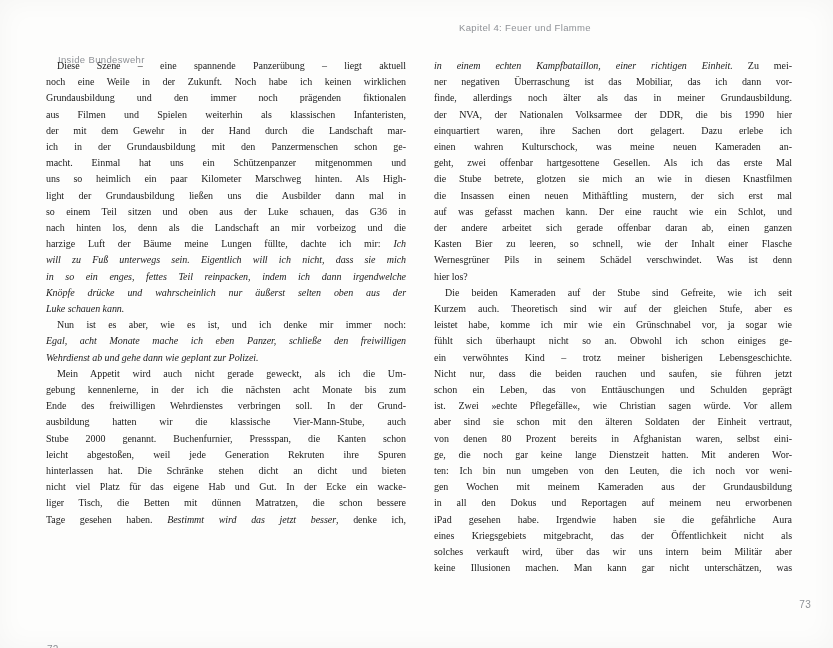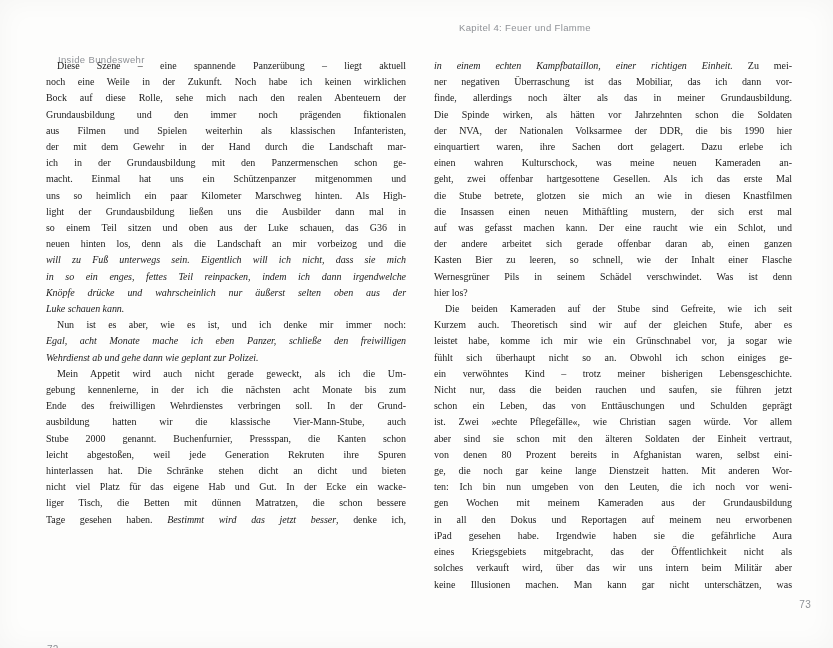--- a/index.html
+++ b/index.html
@@ -51,30 +51,30 @@
 </head>
 <body>
 
 <div class="spread">
   <div class="running-head head-left">Inside Bundeswehr</div>
   <div class="running-head head-right">Kapitel 4: Feuer und Flamme</div>
 
   <div class="textblock textblock-left">
       <div class="line indent">Diese Szene – eine spannende Panzerübung – liegt aktuell</div>
       <div class="line">noch eine Weile in der Zukunft. Noch habe ich keinen wirklichen</div>
-      <div class="line">Bock auf diese Rolle, sehe mich nach den realen Abenteuern der</div>
       <div class="line">Grundausbildung und den immer noch prägenden fiktionalen</div>
       <div class="line">aus Filmen und Spielen weiterhin als klassischen Infanteristen,</div>
       <div class="line">der mit dem Gewehr in der Hand durch die Landschaft mar-</div>
       <div class="line">ich in der Grundausbildung mit den Panzermenschen schon ge-</div>
       <div class="line">macht. Einmal hat uns ein Schützenpanzer mitgenommen und</div>
       <div class="line">uns so heimlich ein paar Kilometer Marschweg hinten. Als High-</div>
       <div class="line">light der Grundausbildung ließen uns die Ausbilder dann mal in</div>
       <div class="line">so einem Teil sitzen und oben aus der Luke schauen, das G36 in</div>
-      <div class="line">neuen hinten los, denn als die Landschaft an mir vorbeizog und die</div>
+      <div class="line">nach hinten los, denn als die Landschaft an mir vorbeizog und die</div>
+      <div class="line">harzige Luft der Bäume meine Lungen füllte, dachte ich mir: <i>Ich</i></div>
       <div class="line"><i>will zu Fuß unterwegs sein. Eigentlich will ich nicht, dass sie mich</i></div>
       <div class="line"><i>in so ein enges, fettes Teil reinpacken, indem ich dann irgendwelche</i></div>
       <div class="line"><i>Knöpfe drücke und wahrscheinlich nur äußerst selten oben aus der</i></div>
       <div class="line end"><i>Luke schauen kann.</i></div>
       <div class="line indent">Nun ist es aber, wie es ist, und ich denke mir immer noch:</div>
       <div class="line"><i>Egal, acht Monate mache ich eben Panzer, schließe den freiwilligen</i></div>
       <div class="line end"><i>Wehrdienst ab und gehe dann wie geplant zur Polizei.</i></div>
       <div class="line indent">Mein Appetit wird auch nicht gerade geweckt, als ich die Um-</div>
       <div class="line">gebung kennenlerne, in der ich die nächsten acht Monate bis zum</div>
       <div class="line">Ende des freiwilligen Wehrdienstes verbringen soll. In der Grund-</div>
@@ -84,21 +84,20 @@
       <div class="line">hinterlassen hat. Die Schränke stehen dicht an dicht und bieten</div>
       <div class="line">nicht viel Platz für das eigene Hab und Gut. In der Ecke ein wacke-</div>
       <div class="line">liger Tisch, die Betten mit dünnen Matratzen, die schon bessere</div>
       <div class="line">Tage gesehen haben. <i>Bestimmt wird das jetzt besser</i>, denke ich,</div>
     </div>
 
   <div class="textblock textblock-right">
       <div class="line"><i>in einem echten Kampfbataillon, einer richtigen Einheit.</i> Zu mei-</div>
       <div class="line">ner negativen Überraschung ist das Mobiliar, das ich dann vor-</div>
       <div class="line">finde, allerdings noch älter als das in meiner Grundausbildung.</div>
-      <div class="line">Die Spinde wirken, als hätten vor Jahrzehnten schon die Soldaten</div>
       <div class="line">der NVA, der Nationalen Volksarmee der DDR, die bis 1990 hier</div>
       <div class="line">einquartiert waren, ihre Sachen dort gelagert. Dazu erlebe ich</div>
       <div class="line">einen wahren Kulturschock, was meine neuen Kameraden an-</div>
       <div class="line">geht, zwei offenbar hartgesottene Gesellen. Als ich das erste Mal</div>
       <div class="line">die Stube betrete, glotzen sie mich an wie in diesen Knastfilmen</div>
       <div class="line">die Insassen einen neuen Mithäftling mustern, der sich erst mal</div>
       <div class="line">auf was gefasst machen kann. Der eine raucht wie ein Schlot, und</div>
       <div class="line">der andere arbeitet sich gerade offenbar daran ab, einen ganzen</div>
       <div class="line">Kasten Bier zu leeren, so schnell, wie der Inhalt einer Flasche</div>
       <div class="line">Wernesgrüner Pils in seinem Schädel verschwindet. Was ist denn</div>

